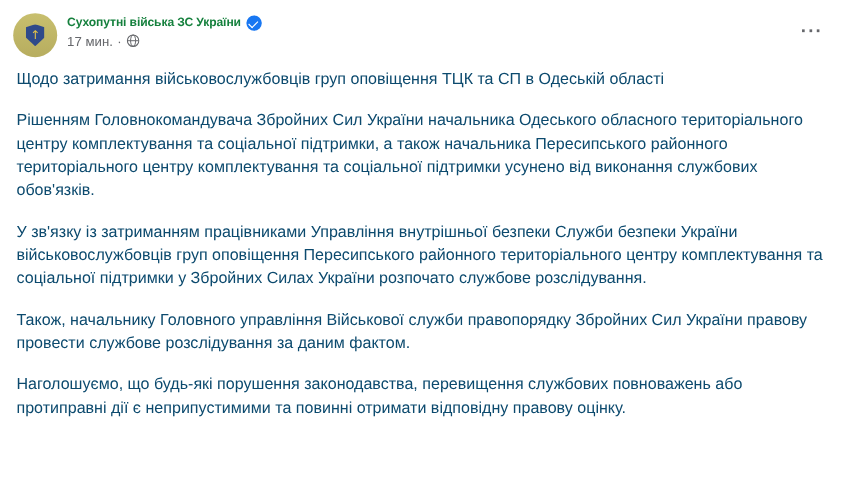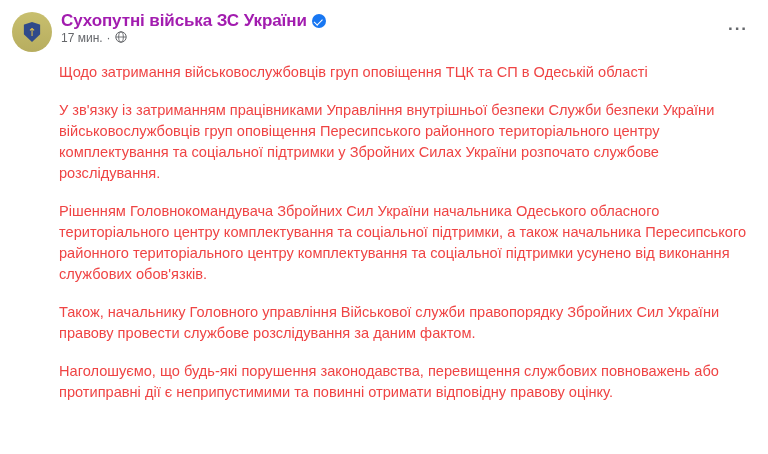--- a/index.html
+++ b/index.html
@@ -71,23 +71,23 @@
     padding-top: 1px;
   }
 
   .page-name-row {
     display: flex;
     align-items: center;
     line-height: 16px;
   }
 
   .page-name {
-    font-size: 17px;
+    font-size: 11px;
     font-weight: bold;
-    color: #a21caf;
+    color: #15803d;
     letter-spacing: -0.1px;
   }
 
   .verified-badge {
     width: 14px;
     height: 14px;
     border-radius: 50%;
     background: #1877f2;
     margin-left: 5px;
     position: relative;
@@ -145,22 +145,21 @@
   .more-btn span {
     display: block;
     transform: translateY(-3px);
   }
 
   
   .post-body {
     padding: 4px 2px 0 3px;
     font-size: 14.6px;
     line-height: 21px;
-    color: #ef4444;
-    margin-left: 44px;
+    color: #0c4a6e;
   }
   .post-body p {
     margin: 0 0 17px 0;
   }
   .post-body p:last-child {
     margin-bottom: 0;
   }
 </style>
 </head>
 <body>
@@ -192,19 +191,19 @@
       </div>
     </div>
 
     <div class="more-btn">
       <span>···</span>
     </div>
   </div>
 
   <div class="post-body">
     <p>Щодо затримання військовослужбовців груп оповіщення ТЦК та СП в Одеській області</p>
+    <p>Рішенням Головнокомандувача Збройних Сил України начальника Одеського обласного територіального центру комплектування та соціальної підтримки, а також начальника Пересипського районного територіального центру комплектування та соціальної підтримки усунено від виконання службових обов'язків.</p>
     <p>У зв'язку із затриманням працівниками Управління внутрішньої безпеки Служби безпеки України військовослужбовців груп оповіщення Пересипського районного територіального центру комплектування та соціальної підтримки у Збройних Силах України розпочато службове розслідування.</p>
-    <p>Рішенням Головнокомандувача Збройних Сил України начальника Одеського обласного територіального центру комплектування та соціальної підтримки, а також начальника Пересипського районного територіального центру комплектування та соціальної підтримки усунено від виконання службових обов'язків.</p>
     <p>Також, начальнику Головного управління Військової служби правопорядку Збройних Сил України правову провести службове розслідування за даним фактом.</p>
     <p>Наголошуємо, що будь-які порушення законодавства, перевищення службових повноважень або протиправні дії є неприпустимими та повинні отримати відповідну правову оцінку.</p>
   </div>
 
 </div>
 
 </body></html>

